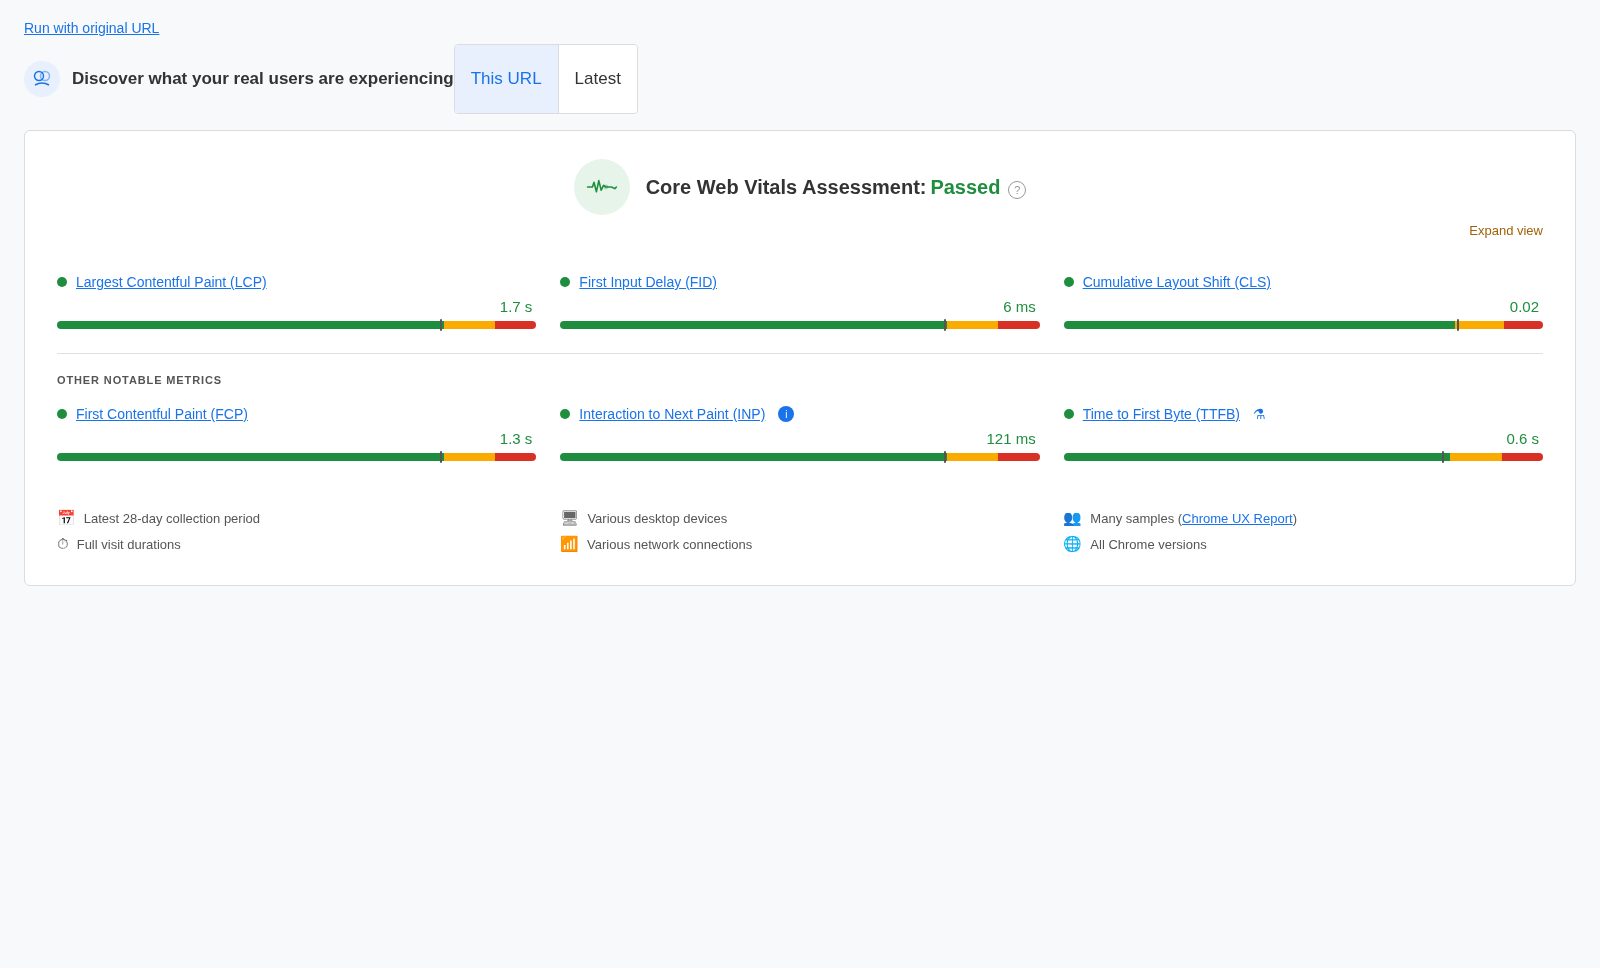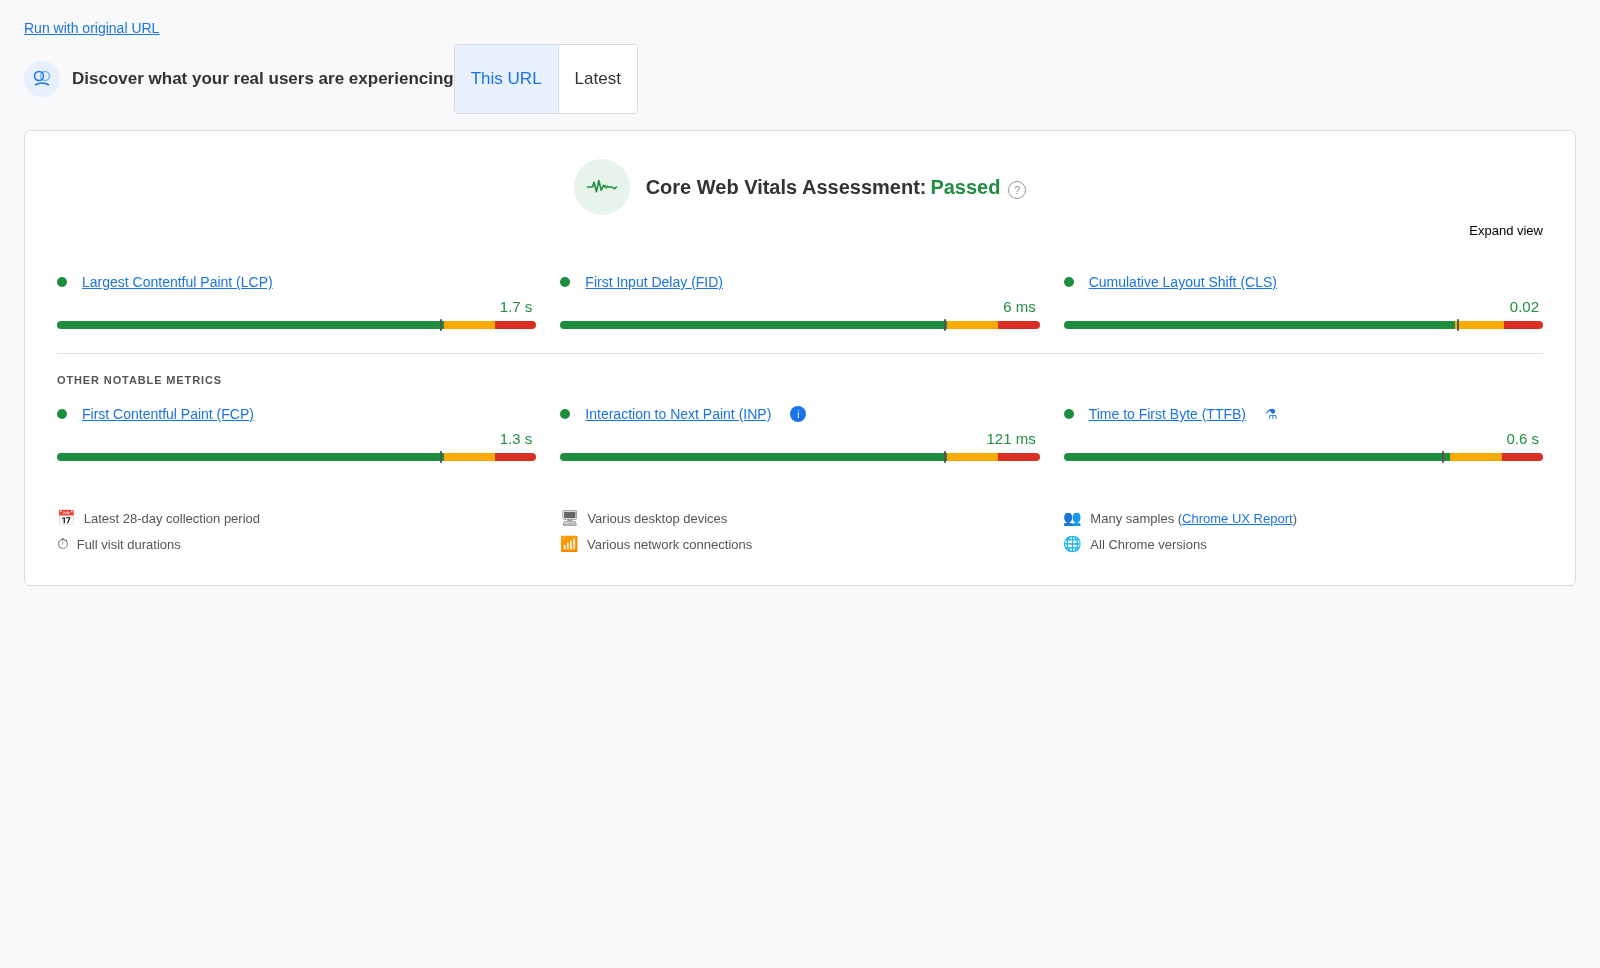--- a/index.html
+++ b/index.html
@@ -120,39 +120,39 @@
       height: 18px;
       border-radius: 50%;
       border: 1.5px solid #999;
       color: #999;
       font-size: 11px;
       cursor: pointer;
       margin-left: 4px;
     }
     .expand-view {
       text-align: right;
-      color: #000000;
+      color: #a16207;
       font-size: 13px;
       margin-bottom: 20px;
       cursor: pointer;
     }
 
     .metrics-grid {
       display: grid;
       grid-template-columns: 1fr 1fr 1fr;
       gap: 0 24px;
       margin-bottom: 16px;
     }
     .metric-item {
       padding: 16px 0 8px;
     }
     .metric-label {
       display: flex;
       align-items: center;
-      gap: 15px;
+      gap: 9px;
       margin-bottom: 8px;
     }
     .dot {
       width: 10px;
       height: 10px;
       border-radius: 50%;
       background: #1e8e3e;
       flex-shrink: 0;
     }
     .metric-name {

